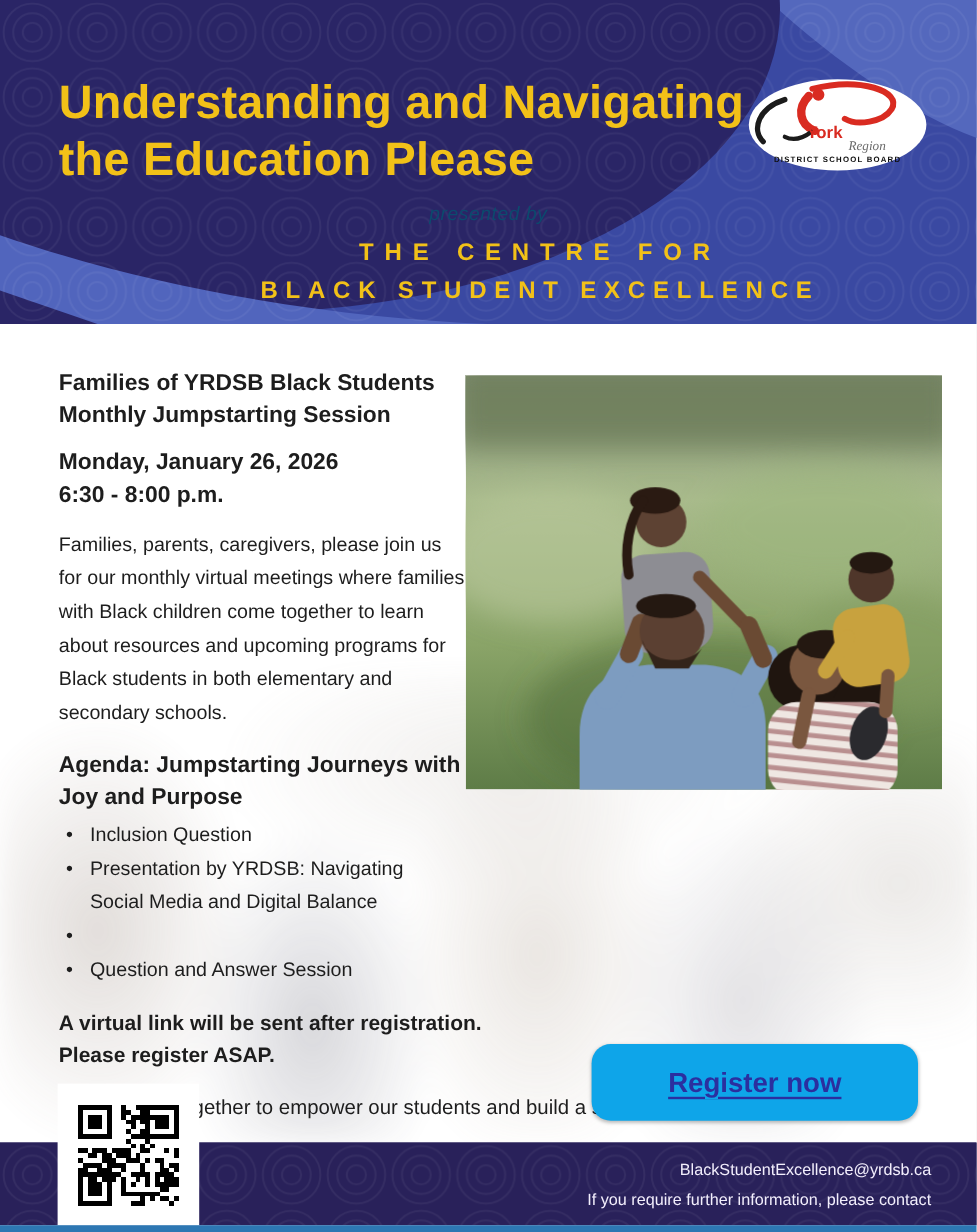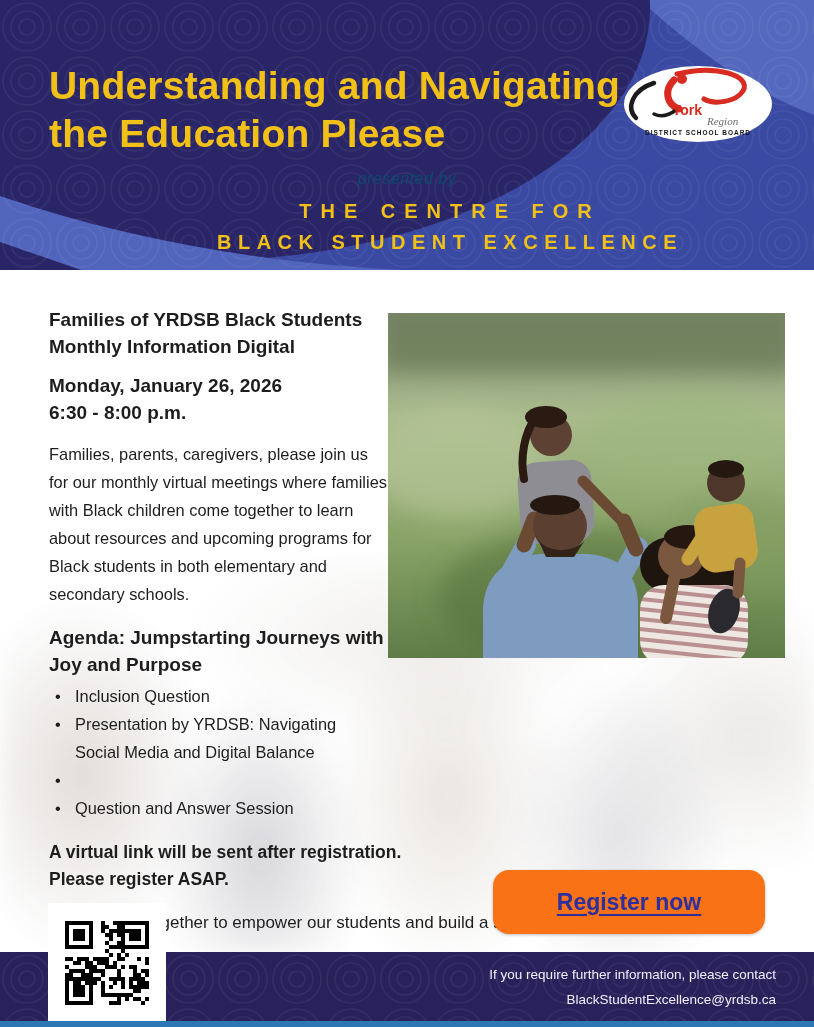--- a/index.html
+++ b/index.html
@@ -48,21 +48,21 @@
   ul.agenda .t{width:286px;}
   .wide{position:relative;z-index:2;margin-left:49px;width:710px;}
   .reg-note{font-size:17.5px;font-weight:700;line-height:27px;margin-top:17px;}
   .community{font-size:17px;line-height:26px;margin-top:17px;}
   .closing{font-size:17px;line-height:26px;margin-top:16px;}
   
   .photo{position:absolute;left:388px;top:43px;width:397px;height:345px;margin:0;z-index:2;overflow:hidden;}
   
   .register-btn{
     position:absolute;left:493px;top:870px;width:272px;height:64px;z-index:5;
-    background:#f97316;border-radius:16px;display:flex;align-items:center;justify-content:center;
+    background:#0ea5e9;border-radius:16px;display:flex;align-items:center;justify-content:center;
     text-decoration:none;cursor:pointer;box-shadow:0 1px 3px rgba(0,0,0,0.25);
   }
   .register-btn span{
     font-size:23px;font-weight:700;color:#2b2f9f;
     text-decoration:underline;text-decoration-thickness:2px;text-underline-offset:4px;
   }
   
   .qr-wrap{position:absolute;left:48px;top:903px;width:118px;height:119px;background:#ffffff;z-index:6;
     display:flex;align-items:center;justify-content:center;}
   
@@ -189,21 +189,21 @@
           <ellipse cx="338" cy="156" rx="18" ry="9" fill="#241811"></ellipse>
           <ellipse cx="336" cy="298" rx="15" ry="23" fill="#2a2a2e" transform="rotate(18 336 298)"></ellipse>
           <path d="M352,250 L350,280" stroke="#7a573f" stroke-width="11" stroke-linecap="round"></path>
         </g>
       </svg>
     </figure>
 
     <section class="left-col">
       <div class="h-session">
         <div>Families of YRDSB Black Students</div>
-        <div>Monthly Information Digital</div>
+        <div>Monthly Jumpstarting Session</div>
       </div>
       <div class="h-date">
         <div>Monday, January 26, 2026</div>
         <div>6:30 - 8:00 p.m.</div>
       </div>
       <p class="intro">Families, parents, caregivers, please join us for our monthly virtual meetings where families with Black children come together to learn about resources and upcoming programs for Black students in both elementary and secondary schools.</p>
       <div class="h-agenda">
         <div>Agenda: Jumpstarting Journeys with</div>
         <div>Joy and Purpose</div>
       </div>
@@ -396,19 +396,19 @@
         <rect x="4" y="18" width="3" height="3" fill="#000"></rect>
       </svg>
   </div>
 
   <footer class="footer">
     <svg width="814" height="69" viewBox="0 0 814 69" preserveAspectRatio="none">
       <rect width="814" height="69" fill="#29215a"></rect>
       <rect width="814" height="69" fill="url(#circles)"></rect>
     </svg>
     <div class="footer-text">
+      <div>BlackStudentExcellence@yrdsb.ca</div>
       <div>If you require further information, please contact</div>
-      <div>BlackStudentExcellence@yrdsb.ca</div>
     </div>
   </footer>
 
   <div class="bottom-strip"></div>
 </div>
 
 </body></html>

